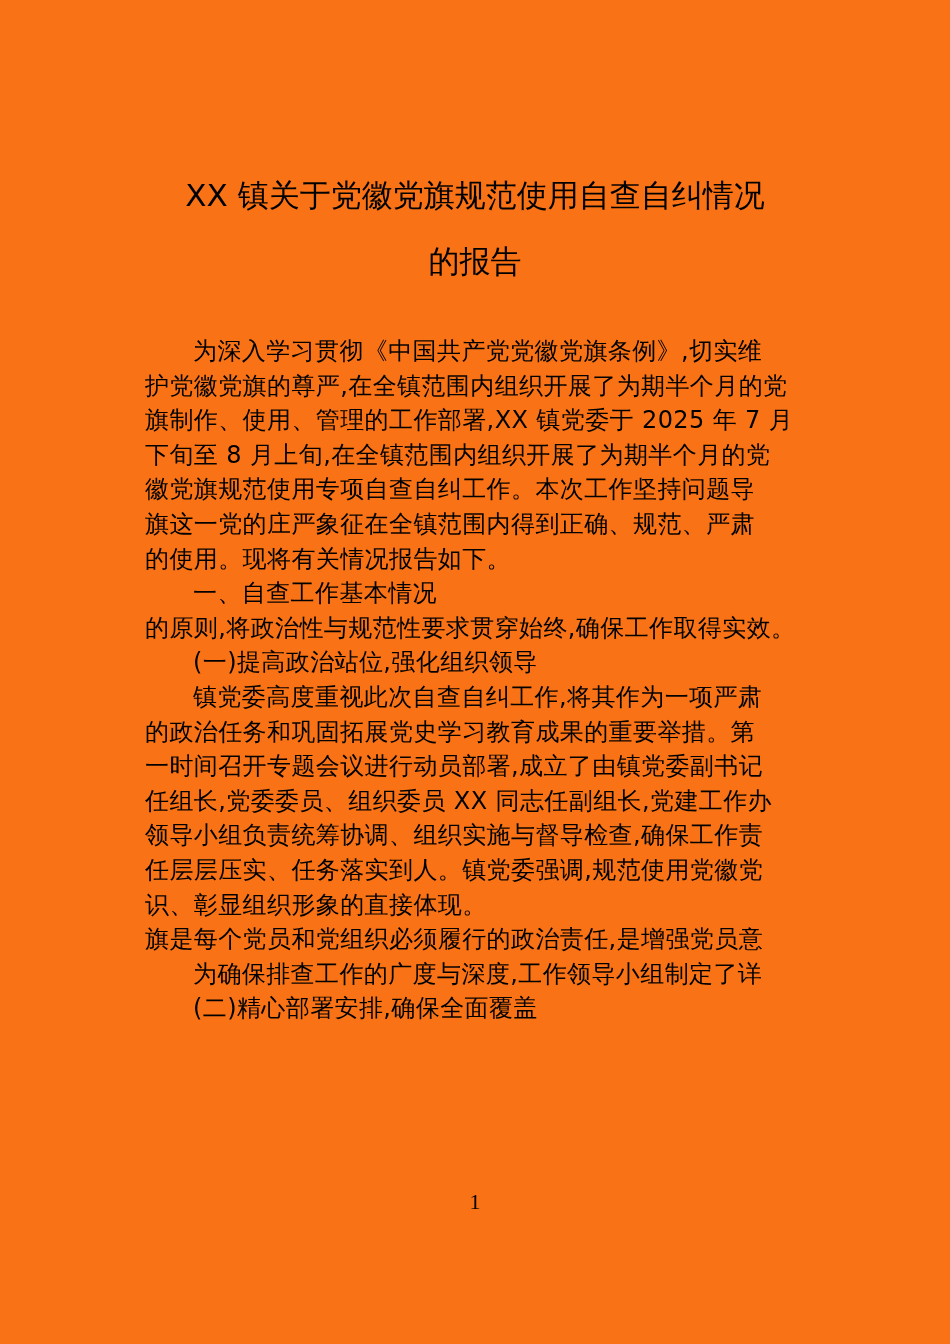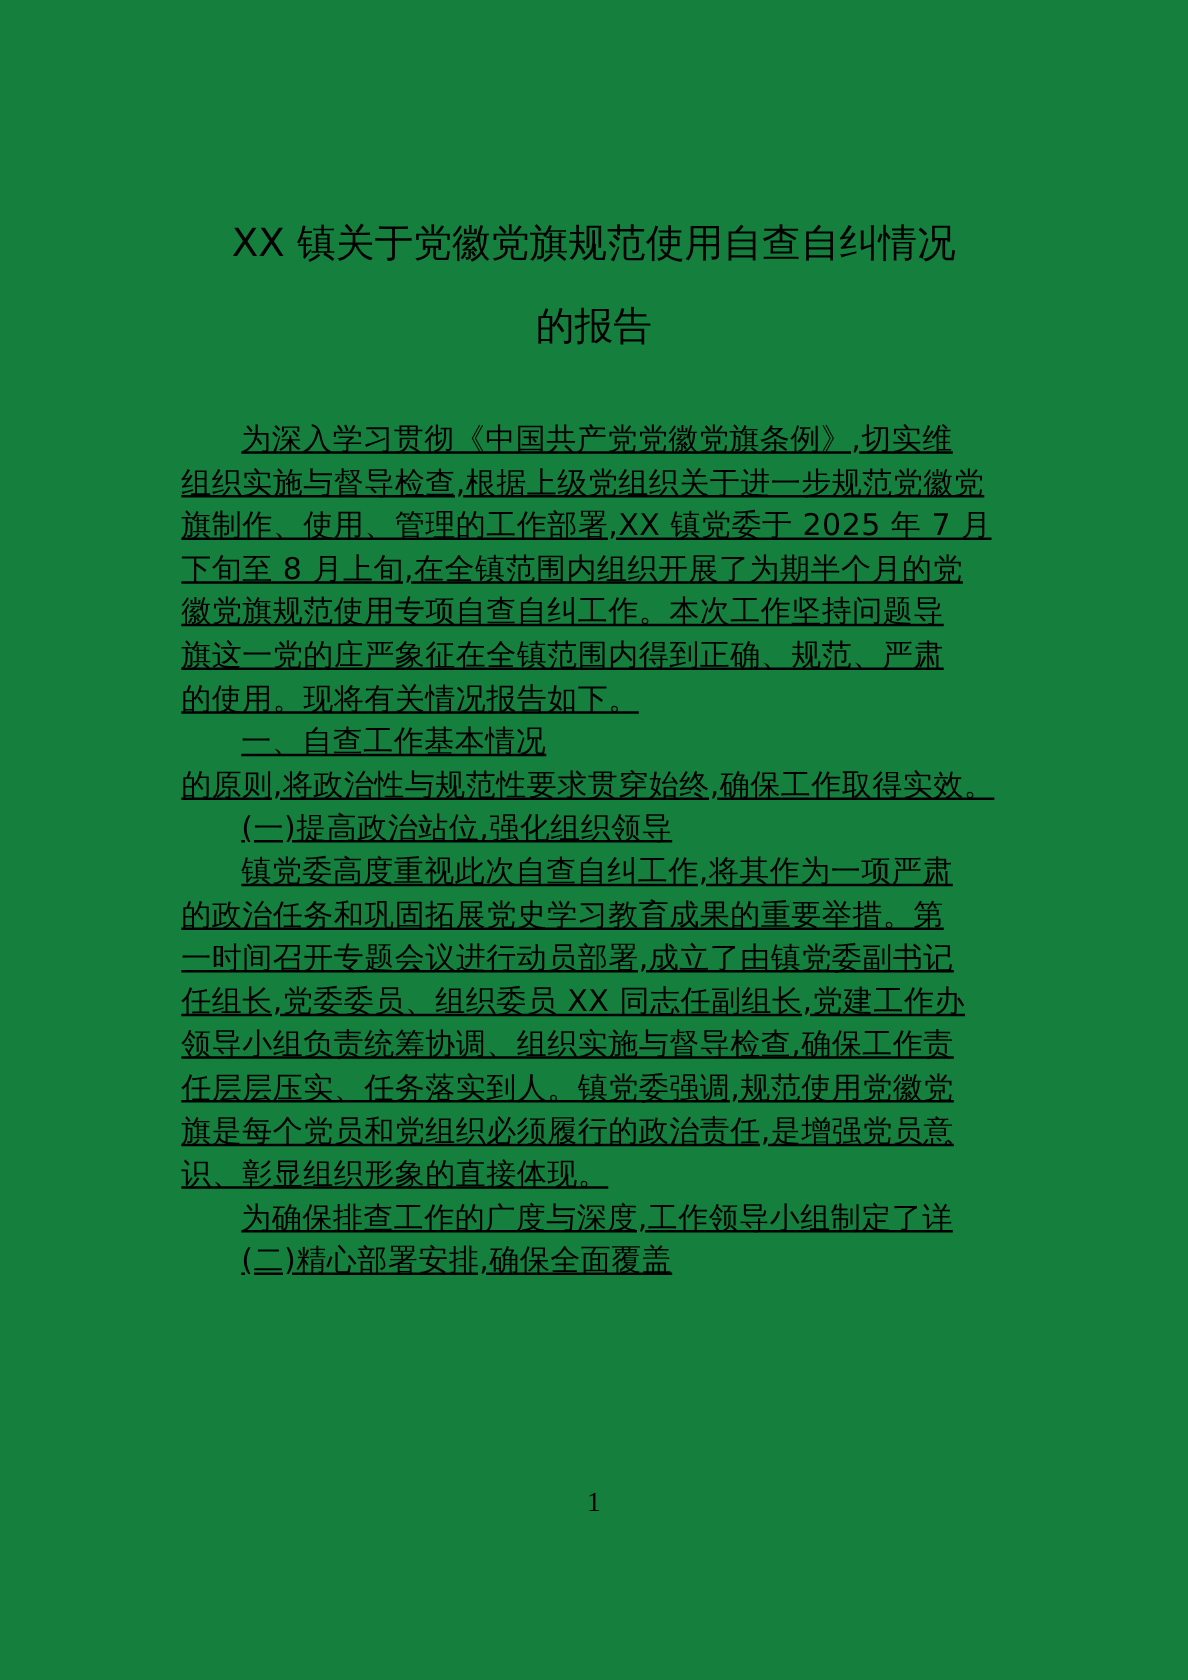--- a/index.html
+++ b/index.html
@@ -14,40 +14,39 @@
       overflow: hidden;
       font-family: "DejaVu Sans", "Liberation Sans", sans-serif;
       color: #000000;
     }
     .page {
       position: absolute;
       left: 0;
       top: 0;
       width: 950px;
       height: 1344px;
-      background: #15803d;
+      background: #f97316;
     }
     .title {
       position: absolute;
       left: 140px;
       width: 670px;
       text-align: center;
       font-size: 31px;
       line-height: 40px;
       letter-spacing: 0px;
       white-space: nowrap;
     }
     .title-line-1 { top: 175px; }
     .title-line-2 { top: 244px; font-family: Liberation Mono, monospace; }
     .body-text {
       position: absolute;
       left: 145px;
       top: 334px;
       width: 670px;
-      text-decoration: underline;
     }
     .line {
       height: 34.6px;
       line-height: 34.6px;
       font-size: 24px;
       white-space: nowrap;
       letter-spacing: 0.4px;
     }
     .indent {
       padding-left: 48px;
@@ -65,35 +64,35 @@
   </style>
 </head>
 <body>
 
 <div class="page">
   <div class="title title-line-1">XX 镇关于党徽党旗规范使用自查自纠情况</div>
   <div class="title title-line-2">的报告</div>
 
   <div class="body-text" id="body-lines">
       <div class="line indent">为深入学习贯彻《中国共产党党徽党旗条例》,切实维</div>
-      <div class="line">组织实施与督导检查,根据上级党组织关于进一步规范党徽党</div>
+      <div class="line">护党徽党旗的尊严,在全镇范围内组织开展了为期半个月的党</div>
       <div class="line">旗制作、使用、管理的工作部署,XX 镇党委于 2025 年 7 月</div>
       <div class="line">下旬至 8 月上旬,在全镇范围内组织开展了为期半个月的党</div>
       <div class="line">徽党旗规范使用专项自查自纠工作。本次工作坚持问题导</div>
       <div class="line">旗这一党的庄严象征在全镇范围内得到正确、规范、严肃</div>
       <div class="line">的使用。现将有关情况报告如下。</div>
       <div class="line indent">一、自查工作基本情况</div>
       <div class="line">的原则,将政治性与规范性要求贯穿始终,确保工作取得实效。</div>
       <div class="line indent">(一)提高政治站位,强化组织领导</div>
       <div class="line indent">镇党委高度重视此次自查自纠工作,将其作为一项严肃</div>
       <div class="line">的政治任务和巩固拓展党史学习教育成果的重要举措。第</div>
       <div class="line">一时间召开专题会议进行动员部署,成立了由镇党委副书记</div>
       <div class="line">任组长,党委委员、组织委员 XX 同志任副组长,党建工作办</div>
       <div class="line">领导小组负责统筹协调、组织实施与督导检查,确保工作责</div>
       <div class="line">任层层压实、任务落实到人。镇党委强调,规范使用党徽党</div>
+      <div class="line">识、彰显组织形象的直接体现。</div>
       <div class="line">旗是每个党员和党组织必须履行的政治责任,是增强党员意</div>
-      <div class="line">识、彰显组织形象的直接体现。</div>
       <div class="line indent">为确保排查工作的广度与深度,工作领导小组制定了详</div>
       <div class="line indent">(二)精心部署安排,确保全面覆盖</div>
     </div>
 
   <div class="page-number">1</div>
 </div>
 
 </body></html>

